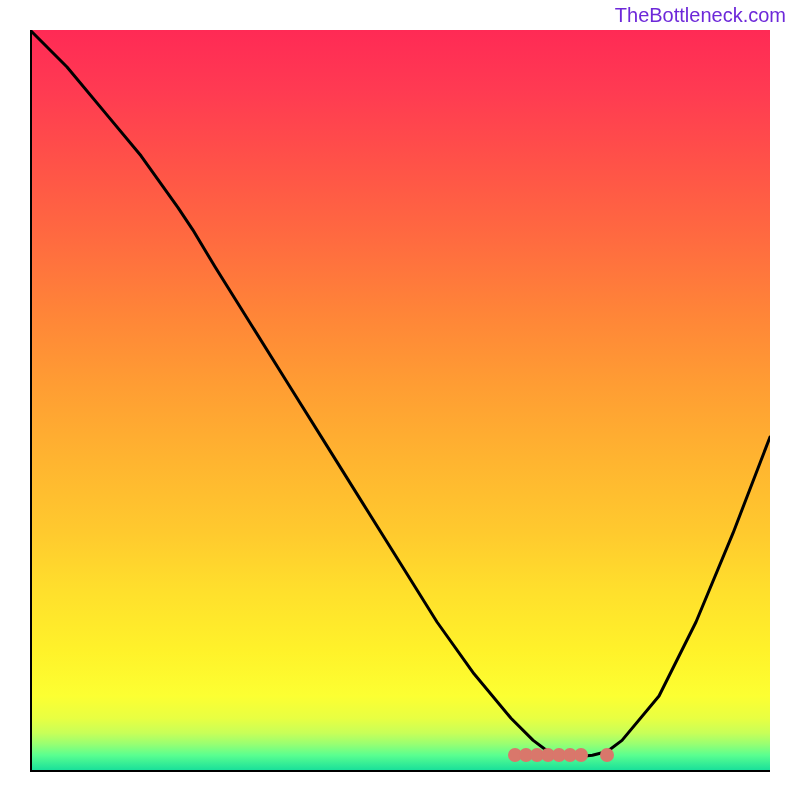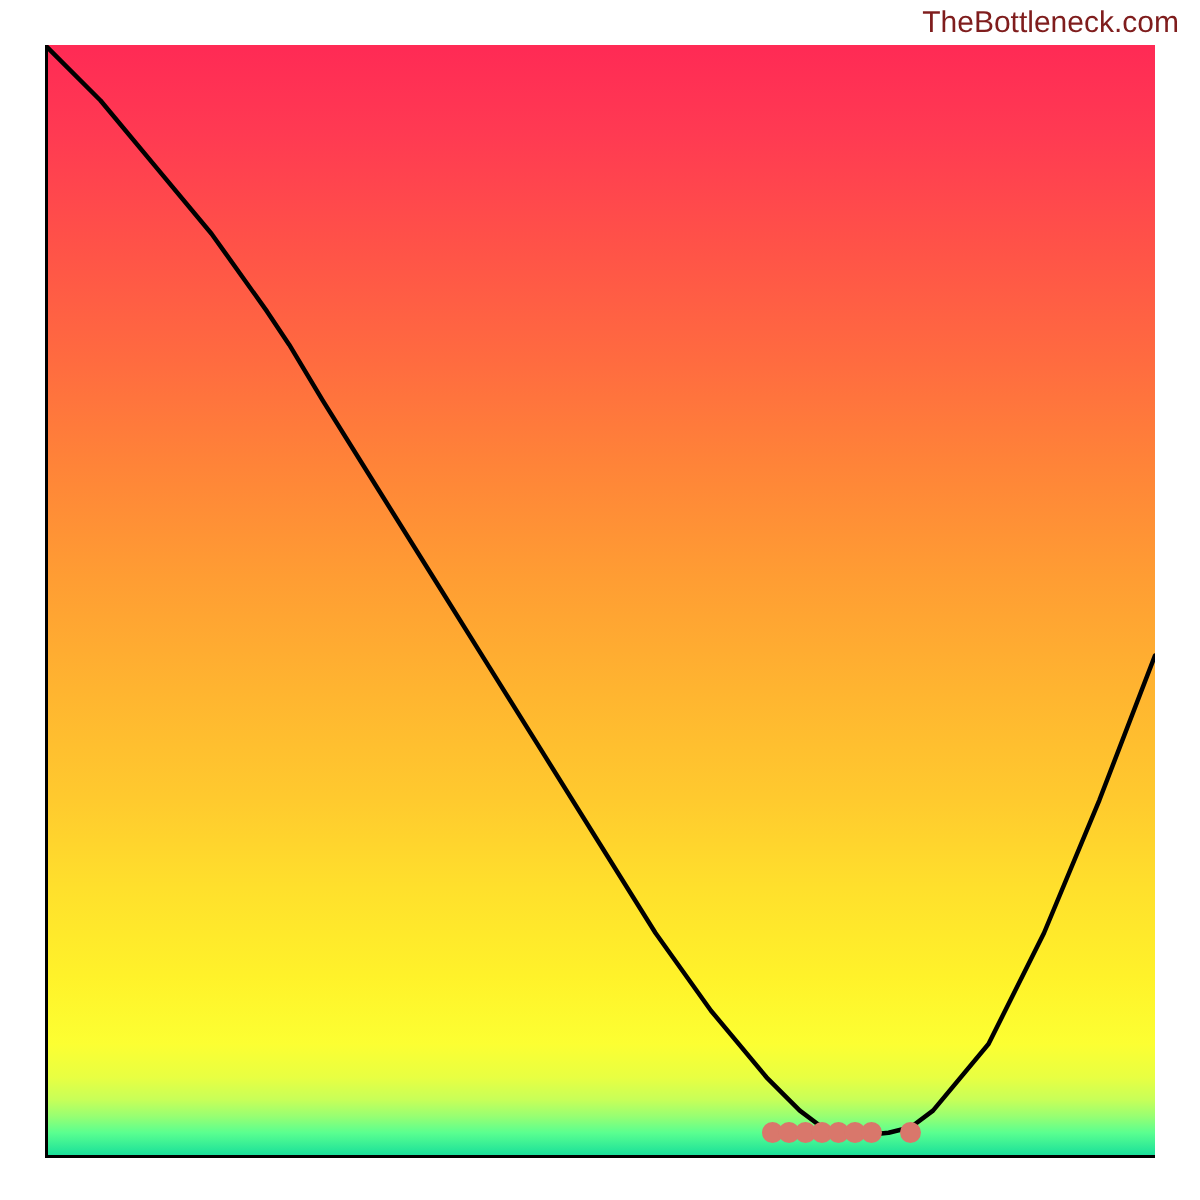--- a/index.html
+++ b/index.html
@@ -8,21 +8,21 @@
     height: 800px;
     background: #ffffff;
     position: relative;
     font-family: Arial, sans-serif;
   }
   .watermark {
     position: absolute;
     top: 4px;
     right: 14px;
     font-size: 20px;
-    color: #7f1d1d;
+    color: #6d28d9;
     font-weight: 400;
     z-index: 10;
   }
   .plot-area {
     position: absolute;
     top: 30px;
     left: 30px;
     width: 740px;
     height: 740px;
     background: linear-gradient(

